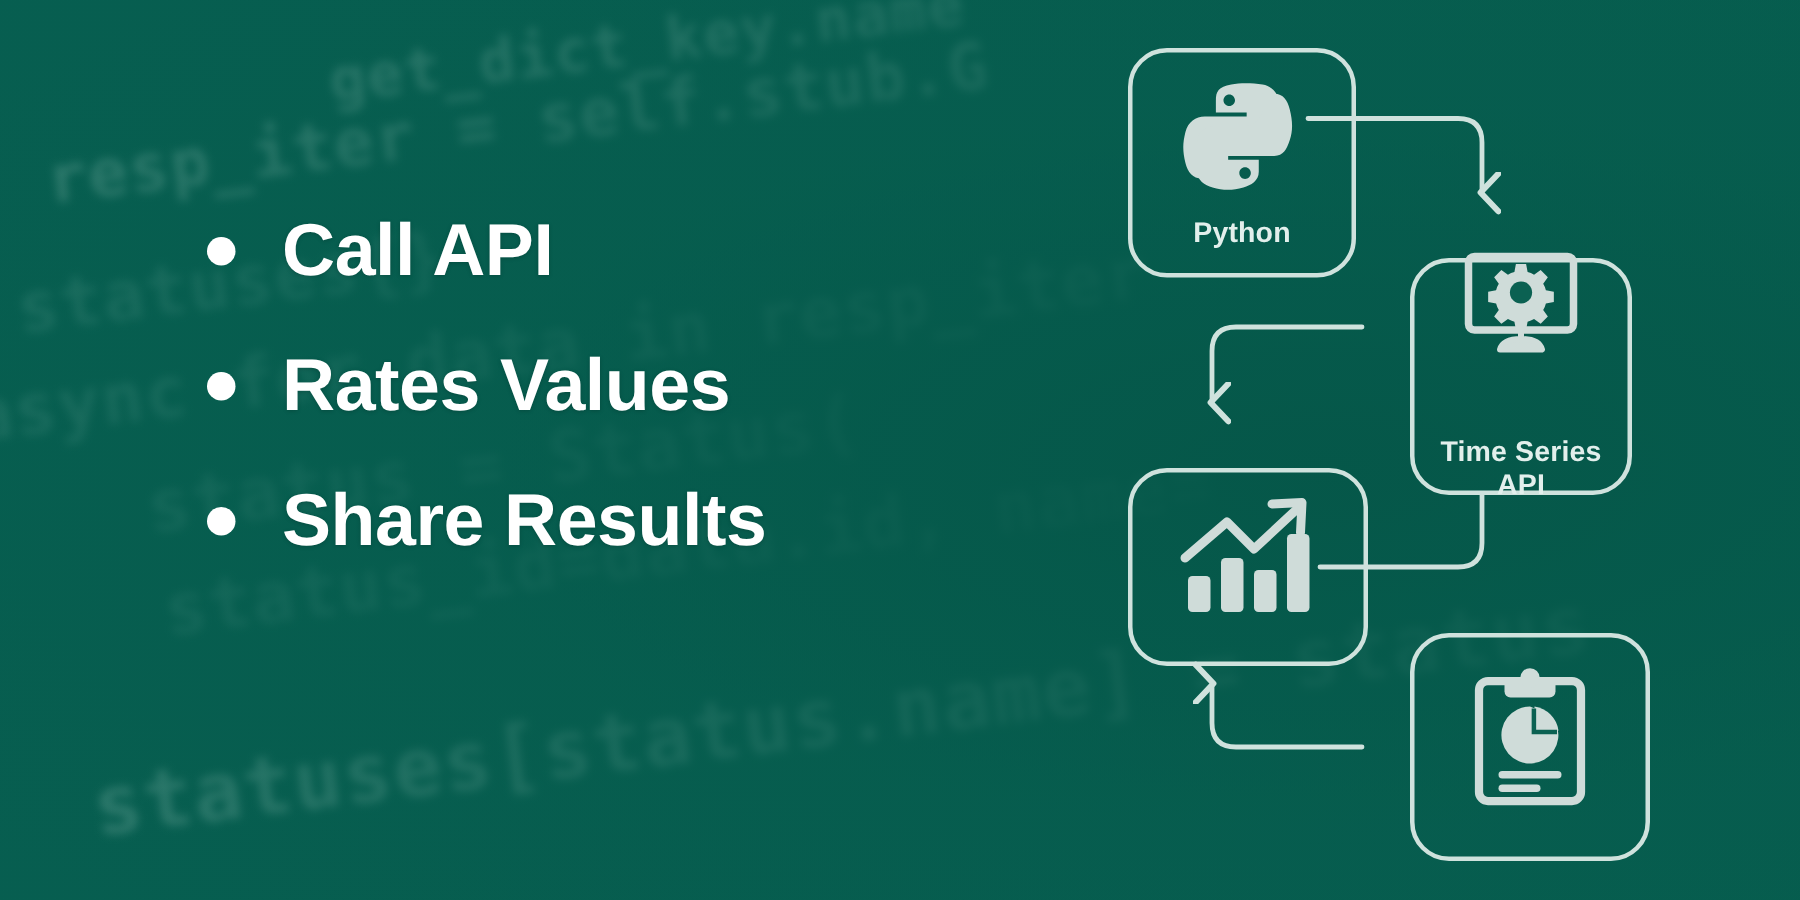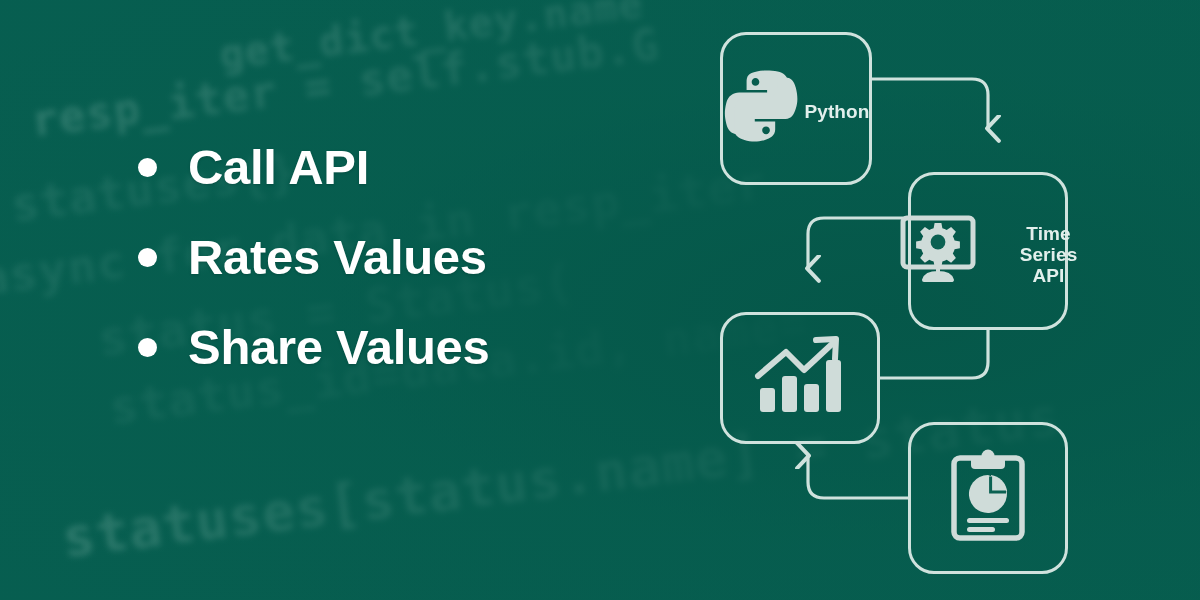--- a/index.html
+++ b/index.html
@@ -90,37 +90,38 @@
     position: absolute;
     left: 0; top: 0;
     width: 500px; height: 600px;
   }
   .node {
     position: absolute;
     border: 3px solid #cfe2dd;
     border-radius: 26px;
     box-sizing: border-box;
     display: flex;
-    flex-direction: row;
+    flex-direction: column;
     align-items: center;
     justify-content: center;
+    margin-left: 32px;
   }
   .node-label {
     color: #e2efec;
     font-size: 19px;
     font-weight: 700;
     text-align: center;
     line-height: 1.12;
     margin-top: 7px;
     letter-spacing: 0.1px;
   }
   .node-icon { display: block; }
 
   #node-python    { left: 20px;  top: 32px;  width: 152px; height: 153px; }
-  #node-api       { left: 208px; top: 172px; width: 160px; height: 158px; gap: 43px; }
+  #node-api       { left: 208px; top: 172px; width: 148px; height: 158px; gap: 43px; }
   #node-chart     { left: 20px;  top: 312px; width: 160px; height: 132px; }
   #node-report    { left: 208px; top: 422px; width: 160px; height: 152px; }
 </style>
 </head>
 <body>
 
 <div id="canvas">
 
   <div id="code-bg">
     <div class="code-line cl-a" style="left:370px; top:88px; font-size:40px;">get_dict_key.name</div>
@@ -137,21 +138,21 @@
     <div class="bullet-row">
       <span class="bullet-dot"></span>
       <span class="bullet-text">Call API</span>
     </div>
     <div class="bullet-row">
       <span class="bullet-dot"></span>
       <span class="bullet-text">Rates Values</span>
     </div>
     <div class="bullet-row">
       <span class="bullet-dot"></span>
-      <span class="bullet-text">Share Values</span>
+      <span class="bullet-text">Share Results</span>
     </div>
   </div>
 
   <div id="diagram">
 
     <svg id="connectors" viewBox="0 0 500 600">
       <defs>
         <marker id="arrowhead" markerWidth="9" markerHeight="8" refX="4.2" refY="4" orient="auto" markerUnits="strokeWidth">
           <path d="M 0.4 0.6 L 4.3 4.3 L 8.2 0.6" fill="none" stroke="#cfe2dd" stroke-width="1.25" stroke-linecap="round" stroke-linejoin="round"></path>
         </marker>

